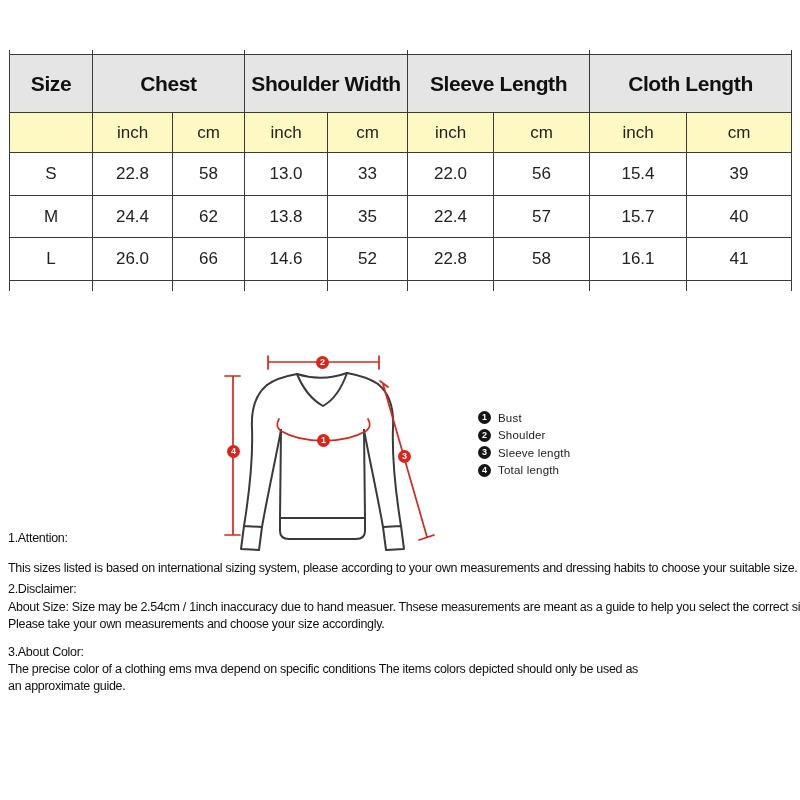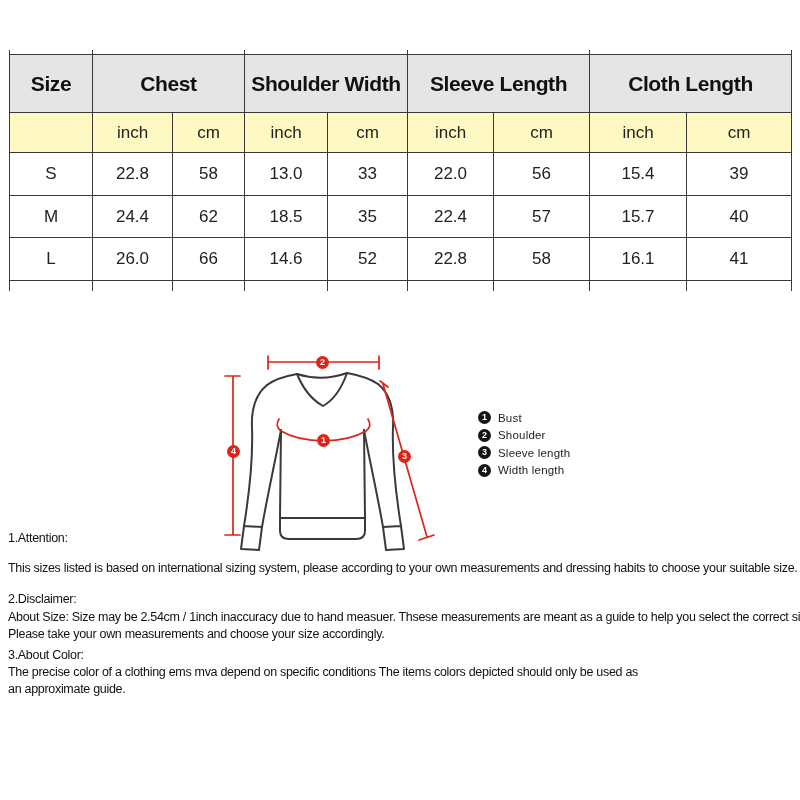--- a/index.html
+++ b/index.html
@@ -26,23 +26,23 @@
   .legend { position:absolute; left:478px; top:409px; }
   .legend-item { display:flex; align-items:center; height:17.5px; }
   .legend-num { width:13px; height:13px; border-radius:50%; background:#151515; color:#fff; font-size:9px; font-weight:bold;
                 line-height:13px; text-align:center; flex:0 0 13px; }
   .legend-label { margin-left:7px; font-size:11.5px; color:#1c1c1c; letter-spacing:0.2px; }
 
   
   .notes { position:absolute; left:8px; top:530px; width:790px; font-size:12.5px; letter-spacing:-0.3px; color:#111; }
   .notes div { line-height:17px; white-space:nowrap; }
   .n-body1 { margin-top:13px; }
-  .n-title2 { margin-top:14px; }
+  .n-title2 { margin-top:4px; }
   .n-body2a { margin-top:1px; }
-  .n-title3 { margin-top:4px; }
+  .n-title3 { margin-top:11px; }
 </style>
 </head>
 <body>
 
 <div class="page">
 
   <div class="table-clip">
     <table class="size-chart">
       <colgroup>
         <col style="width:83px">
@@ -89,21 +89,21 @@
         <td>33</td>
         <td>22.0</td>
         <td>56</td>
         <td>15.4</td>
         <td>39</td>
       </tr>
       <tr class="data-row">
         <td>M</td>
         <td>24.4</td>
         <td>62</td>
-        <td>18.5</td>
+        <td>13.8</td>
         <td>35</td>
         <td>22.4</td>
         <td>57</td>
         <td>15.7</td>
         <td>40</td>
       </tr>
       <tr class="data-row tall">
         <td>L</td>
         <td>26.0</td>
         <td>66</td>
@@ -167,21 +167,21 @@
     <div class="legend-item">
       <span class="legend-num">2</span>
       <span class="legend-label">Shoulder</span>
     </div>
     <div class="legend-item">
       <span class="legend-num">3</span>
       <span class="legend-label">Sleeve length</span>
     </div>
     <div class="legend-item">
       <span class="legend-num">4</span>
-      <span class="legend-label">Width length</span>
+      <span class="legend-label">Total length</span>
     </div>
   </div>
 
   <div class="notes">
     <div class="n-title1">1.Attention:</div>
     <div class="n-body1">This sizes listed is based on international sizing system, please according to your own measurements and dressing habits to choose your suitable size.</div>
     <div class="n-title2">2.Disclaimer:</div>
     <div class="n-body2a">About Size: Size may be 2.54cm / 1inch inaccuracy due to hand measuer. Thsese measurements are meant as a guide to help you select the correct size.</div>
     <div class="n-body2b">Please take your own measurements and choose your size accordingly.</div>
     <div class="n-title3">3.About Color:</div>

